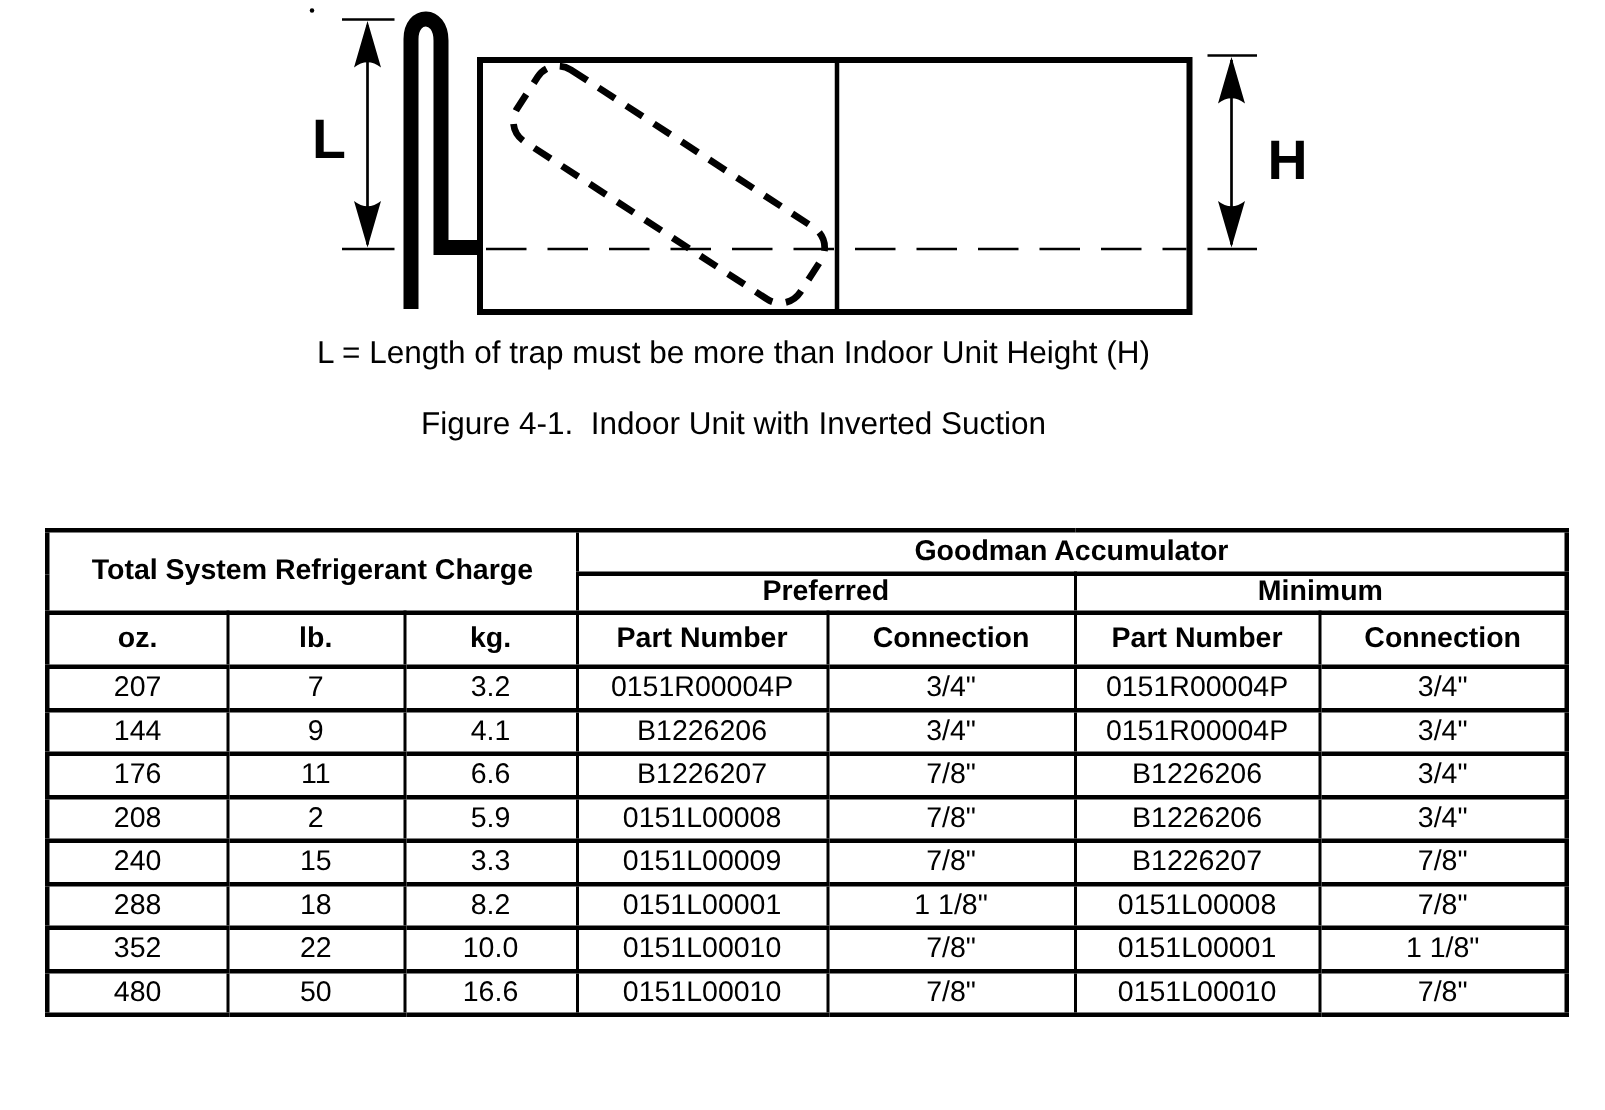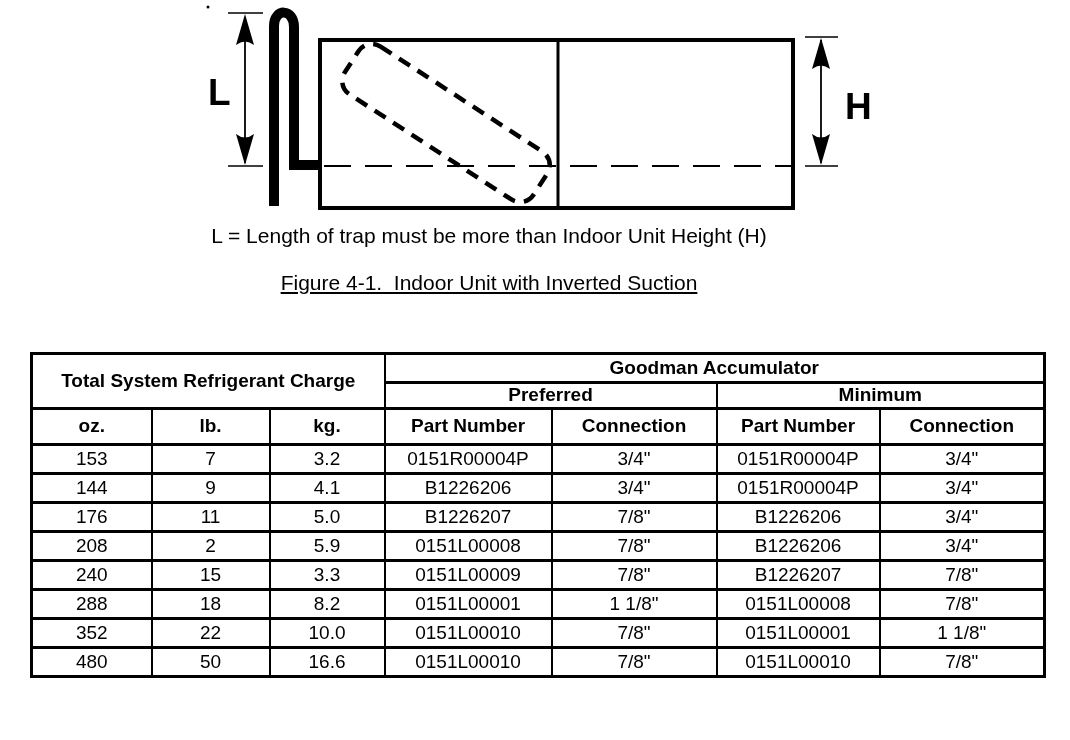--- a/index.html
+++ b/index.html
@@ -22,21 +22,21 @@
   .caption {
     position: absolute;
     left: 0;
     width: 978px;
     text-align: center;
     font-size: 21px;
     white-space: pre;
     color: #000;
   }
   .note-caption    { top: 224px; }
-  .figure-caption  { top: 271px; text-decoration: underline; }
+  .figure-caption  { top: 271px; }
   .table-caption   { top: 710px; }
 
   table.acc {
     position: absolute;
     left: 30px;
     top: 352px;
     width: 1013px;
     height: 320px;
     border-collapse: collapse;
     table-layout: fixed;
@@ -125,41 +125,41 @@
         <th>lb.</th>
         <th>kg.</th>
         <th>Part Number</th>
         <th>Connection</th>
         <th>Part Number</th>
         <th>Connection</th>
       </tr>
     </thead>
     <tbody>
       <tr>
-        <td>153</td>
+        <td>207</td>
         <td>7</td>
         <td>3.2</td>
         <td>0151R00004P</td>
         <td>3/4"</td>
         <td>0151R00004P</td>
         <td>3/4"</td>
       </tr>
       <tr>
         <td>144</td>
         <td>9</td>
         <td>4.1</td>
         <td>B1226206</td>
         <td>3/4"</td>
         <td>0151R00004P</td>
         <td>3/4"</td>
       </tr>
       <tr>
         <td>176</td>
         <td>11</td>
-        <td>5.0</td>
+        <td>6.6</td>
         <td>B1226207</td>
         <td>7/8"</td>
         <td>B1226206</td>
         <td>3/4"</td>
       </tr>
       <tr>
         <td>208</td>
         <td>2</td>
         <td>5.9</td>
         <td>0151L00008</td>

